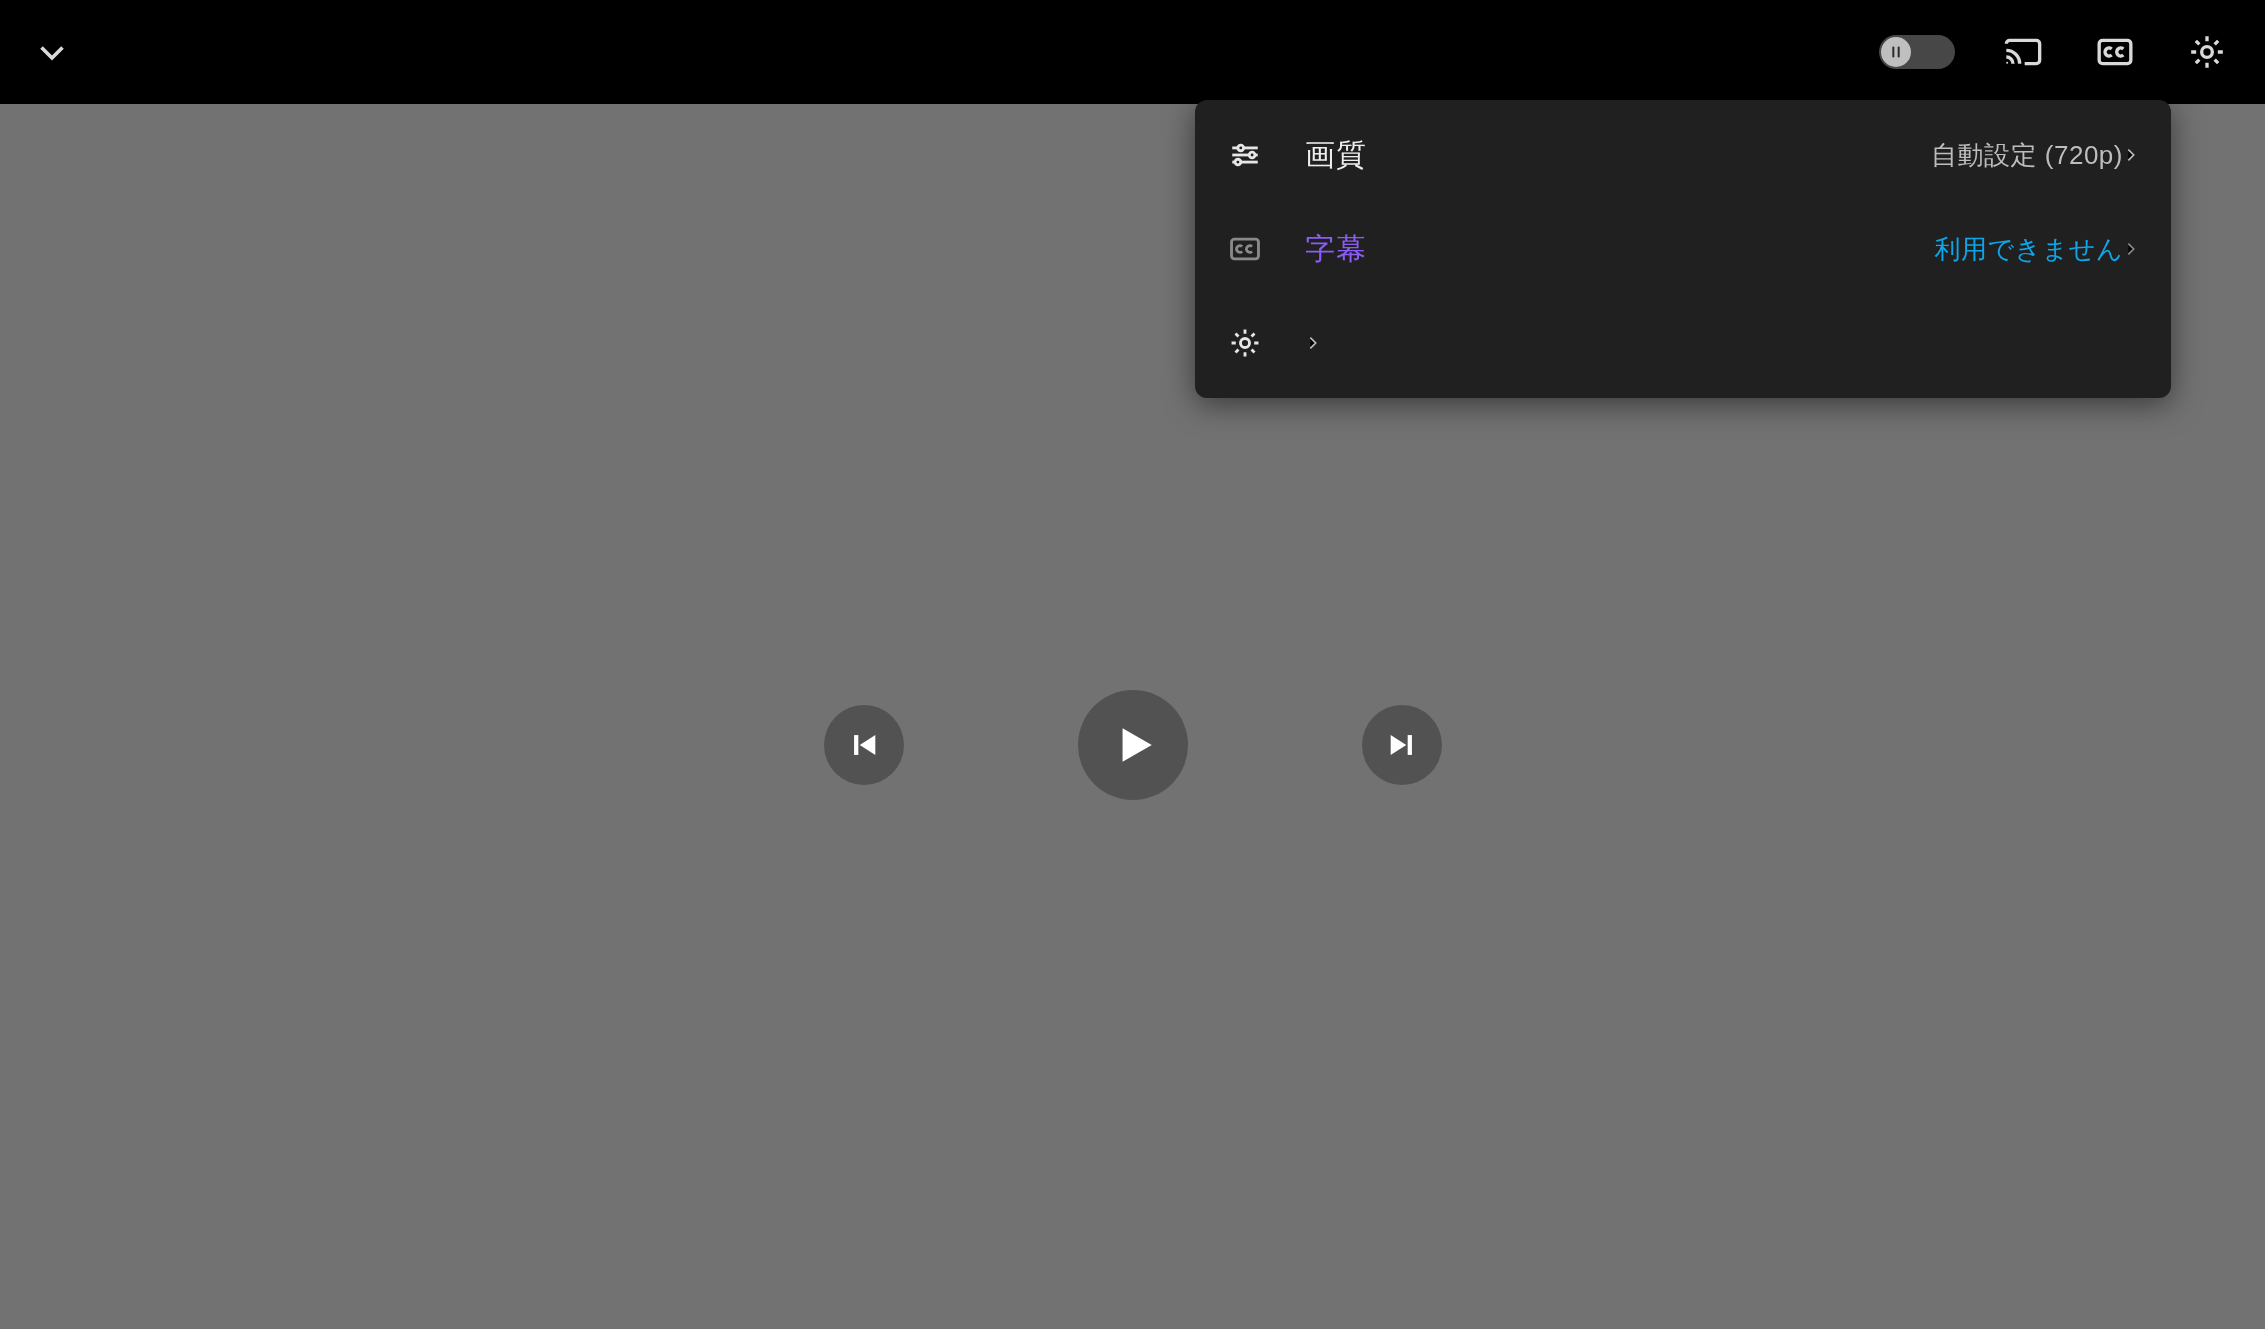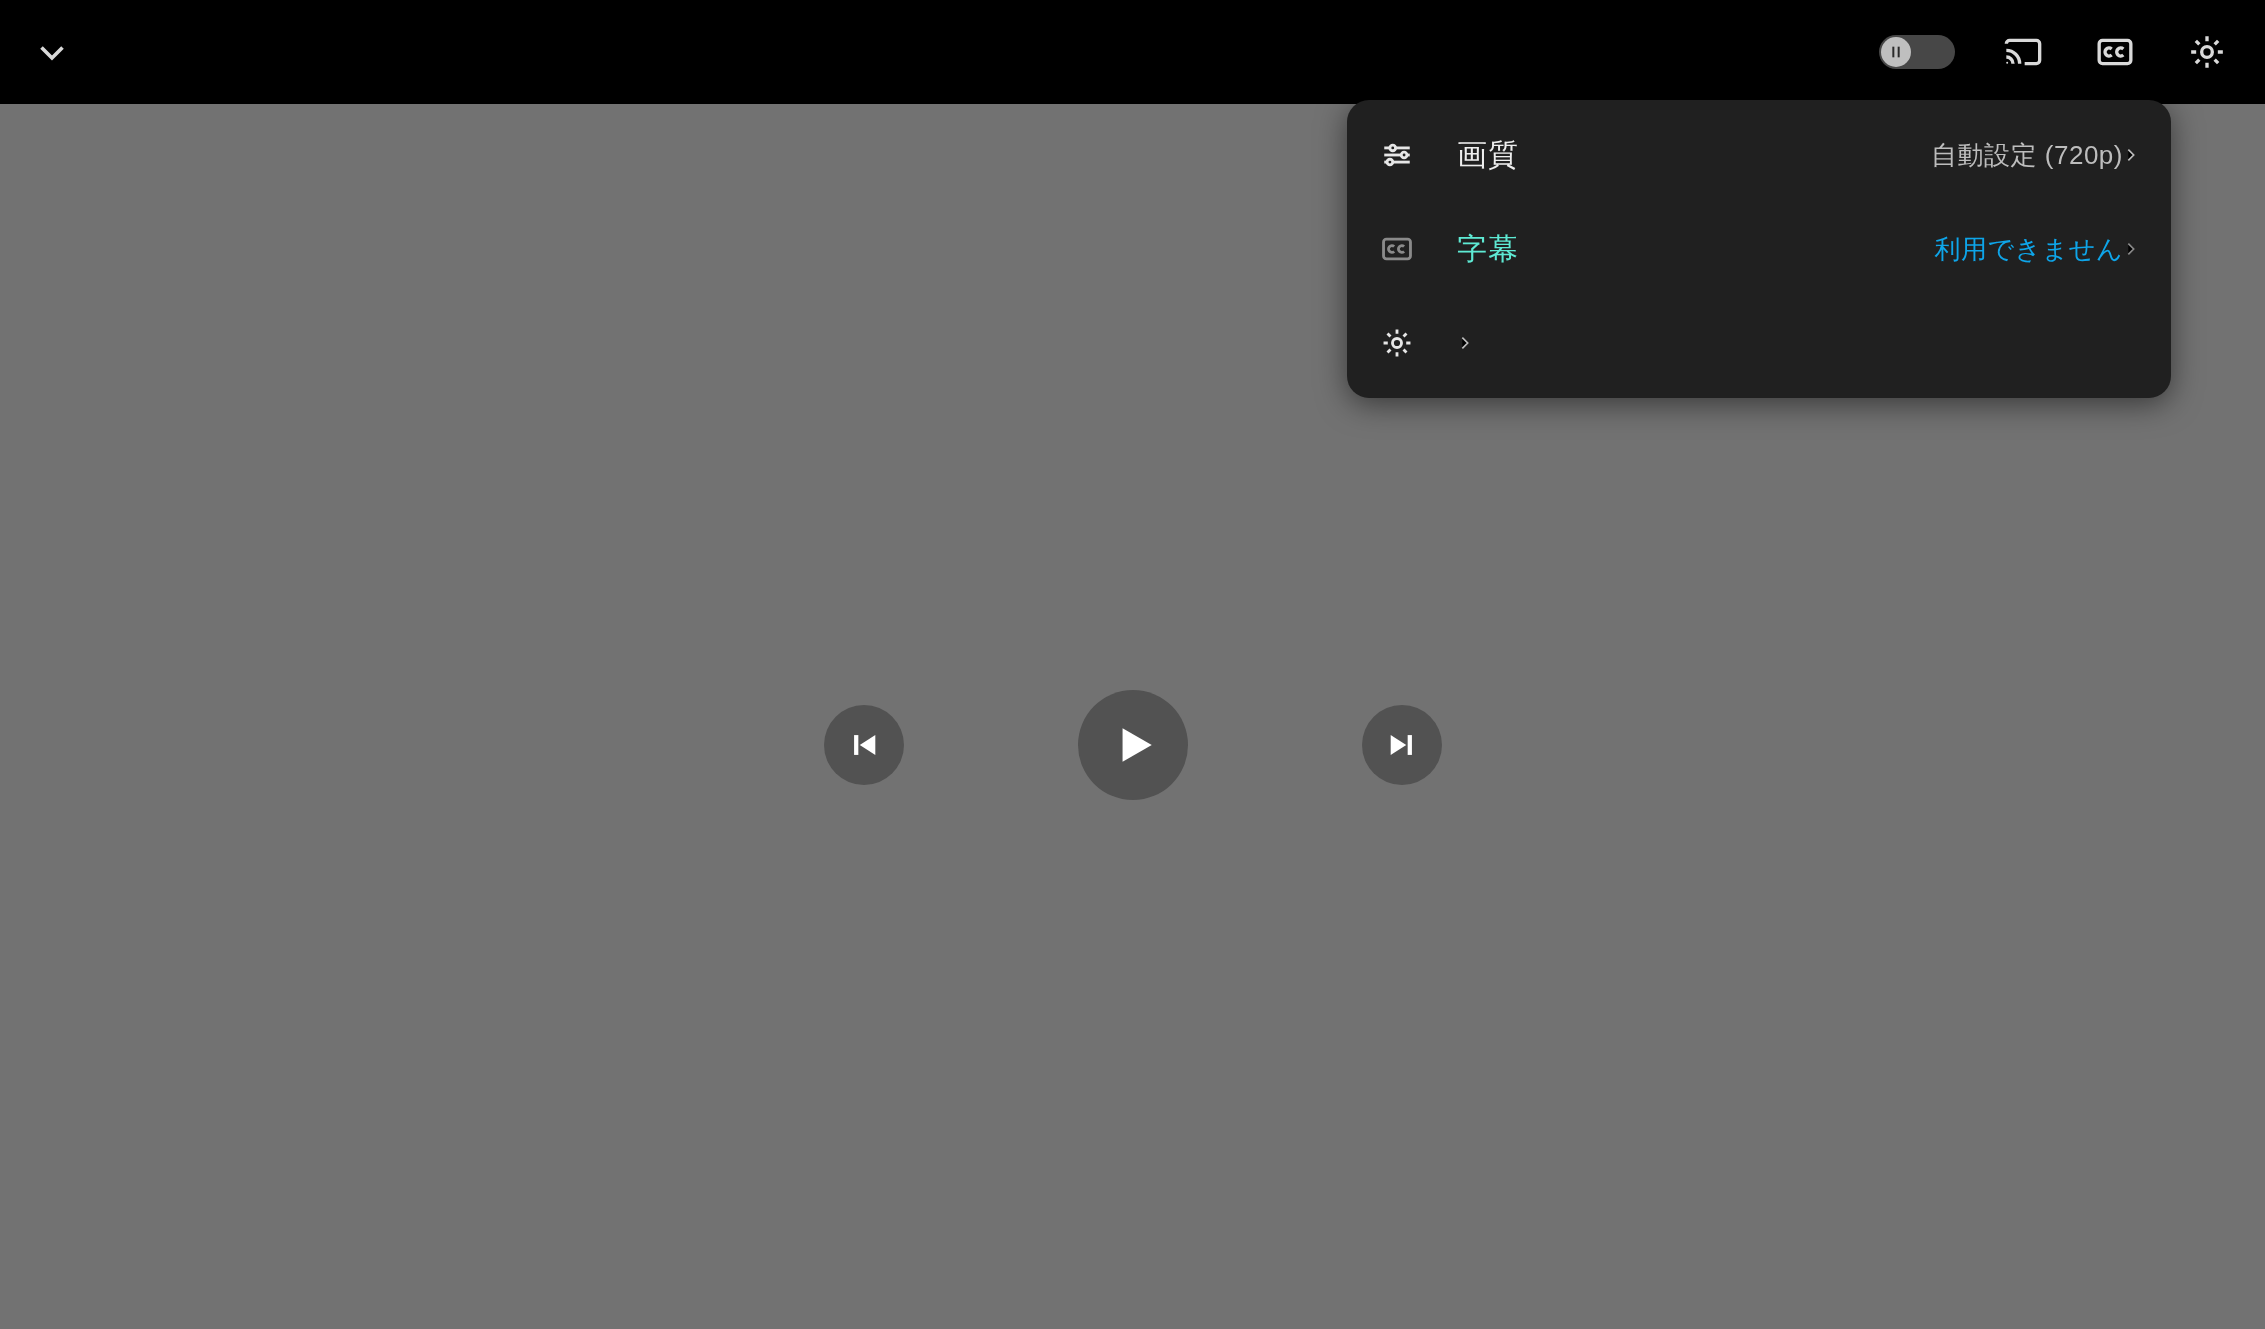--- a/index.html
+++ b/index.html
@@ -43,43 +43,43 @@
     width:30px; height:30px; border-radius:50%; background:#bfbfbf;
     display:flex; align-items:center; justify-content:center;
   }
   .toggle-knob svg { stroke:#2b2b2b; }
 
   
   .popover {
     position:absolute;
     top: 100px;
     right: 94px;
-    width: 824px;
+    width: 976px;
     background:#202020;
-    border-radius: 22px;
+    border-radius: 12px;
     padding: 8px 0;
     box-shadow: 0 6px 30px rgba(0,0,0,.5);
   }
   .row {
     display:flex; align-items:center;
     height: 94px;
     padding: 0 28px 0 20px;
     cursor:pointer;
   }
   .row.disabled { color:#8a8a8a; cursor:default; }
   .row .icon-slot {
     width:60px; display:flex; justify-content:center; align-items:center;
     margin-right: 30px;
   }
   .row .icon-slot svg { stroke:#e6e6e6; fill:none; }
   .row.disabled .icon-slot svg { stroke:#8a8a8a; }
   .row .label {
     flex:1; font-size:30px; color:#eeeeee; font-weight:400; letter-spacing:1px;
   }
-  .row.disabled .label { color:#5eead4;font-family:Liberation Mono, monospace; }
+  .row.disabled .label { color:#8b5cf6;font-family:Liberation Mono, monospace; }
   .row .value {
     font-size:26px; color:#bdbdbd; margin-right:0; letter-spacing:.5px;
   }
   .row.disabled .value { color:#0ea5e9; }
   .row .chev { width:20px; display:flex; align-items:center; }
   .row .chev svg { stroke:#bdbdbd; }
   .row.disabled .chev svg { stroke:#8a8a8a; }
   .row.highlight {
     outline: 8px solid #ff2f5b;
     outline-offset:-4px;

